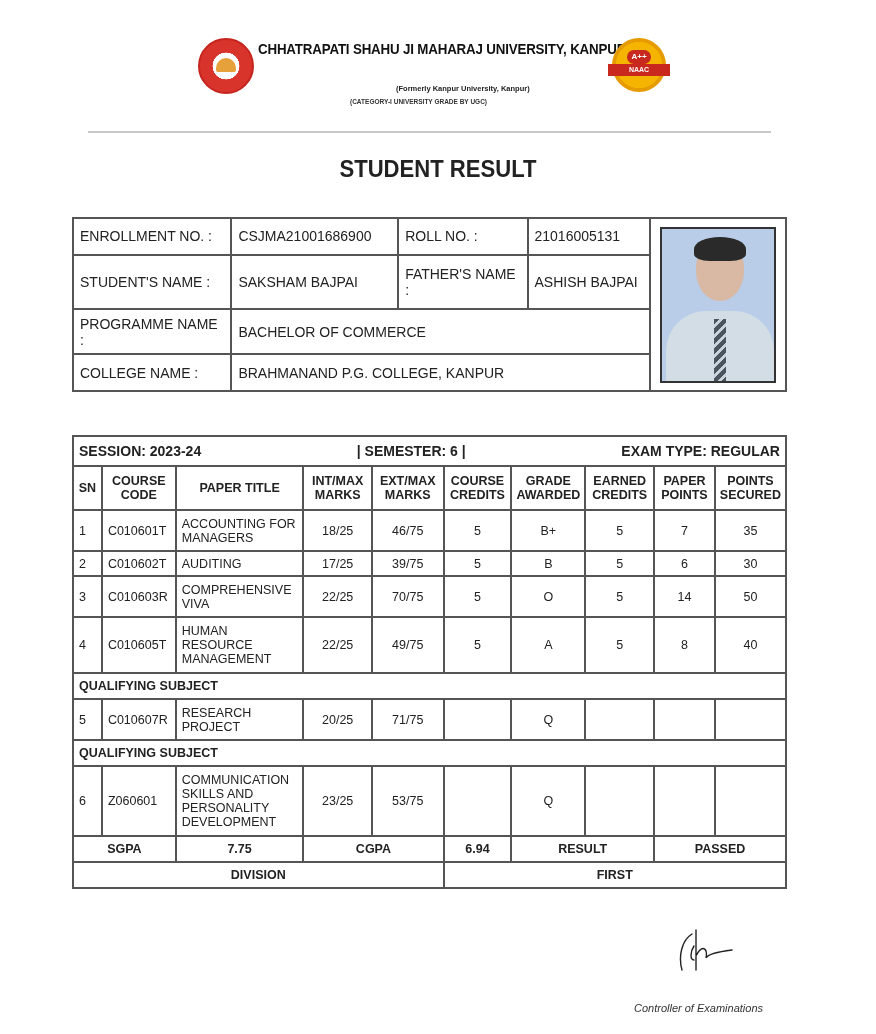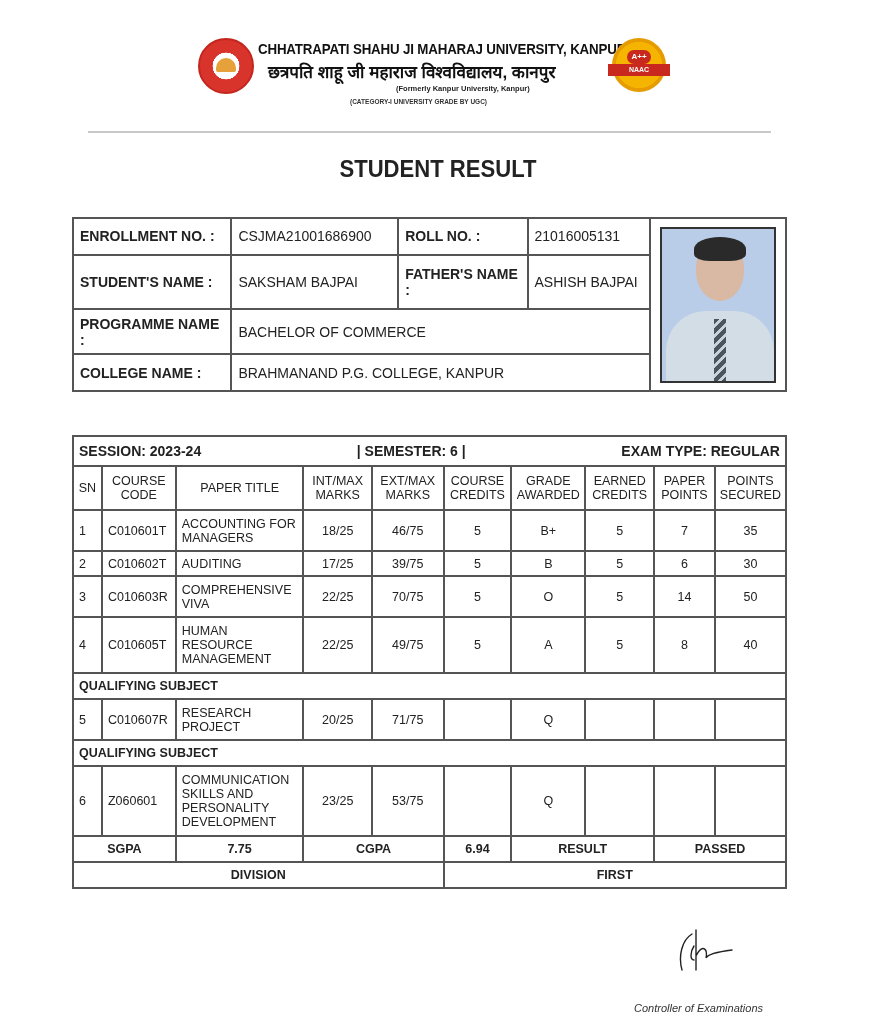--- a/index.html
+++ b/index.html
@@ -18,50 +18,49 @@
     background: radial-gradient(circle, #f4b400 0 60%, #e69b00 61% 100%); }
   .naac .ribbon { position: absolute; left: -4px; top: 26px; width: 62px; height: 12px; background: #c8281e; color: #fff; font-size: 7px; font-weight: bold; text-align: center; line-height: 12px; }
   .naac .grade { position: absolute; left: 15px; top: 12px; width: 24px; height: 14px; border-radius: 7px; background: #c8281e; color: #fff; font-size: 8px; font-weight: bold; text-align: center; line-height: 14px; }
 
   .divider { position: absolute; left: 88px; top: 131px; width: 683px; height: 2px; background: #c8c8c8; }
   .page-title { position: absolute; left: 0; width: 876px; top: 155px; text-align: center; font-size: 24px; font-weight: bold; color: #222; transform: scaleX(0.92); }
 
   table { border-collapse: collapse; }
   .info { position: absolute; left: 72px; top: 217px; width: 715px; height: 175px; }
   .info td { border: 2px solid #555; font-size: 14px; padding: 0 6px; vertical-align: middle; color: #222; }
-  .info td.lbl { font-weight: bold; }
+  .info td.lbl { font-weight: normal; }
   .photo-cell { padding: 0 !important; }
   .photo { position: relative; width: 116px; height: 156px; margin: 0 auto; background: #b9cde8; border: 2px solid #333; overflow: hidden; }
   .photo .head { position: absolute; left: 34px; top: 12px; width: 48px; height: 60px; border-radius: 45% 45% 50% 50%; background: #d9b8a4; }
   .photo .hair { position: absolute; left: 32px; top: 8px; width: 52px; height: 24px; border-radius: 50% 50% 30% 30%; background: #2a2a2a; }
   .photo .body { position: absolute; left: 4px; top: 82px; width: 108px; height: 80px; border-radius: 40px 40px 0 0; background: #d3dde6; }
   .photo .tie { position: absolute; left: 52px; top: 90px; width: 12px; height: 66px; background: repeating-linear-gradient(135deg, #4a5560 0 4px, #c9d2da 4px 7px); }
 
   .result { position: absolute; left: 72px; top: 435px; width: 715px; border-radius: 20px; }
   .result td, .result th { border: 2px solid #555; font-size: 12.5px; color: #222; vertical-align: middle; }
-  .result th { font-weight: normal; text-align: center; line-height: 14px; padding: 2px 4px; height: 44px; }
+  .result th { font-weight: bold; text-align: center; line-height: 14px; padding: 2px 4px; height: 44px; }
   .result td { padding: 0 5px; line-height: 14px; }
   .result td.c { text-align: center; }
   .sess-row td { height: 30px; font-weight: bold; font-size: 14px; }
   .sess-flex { display: flex; justify-content: space-between; }
   .qual td { height: 26px; font-weight: bold; }
   .b { font-weight: bold; }
 
   .signature { position: absolute; left: 672px; top: 926px; width: 70px; height: 50px; }
   .sig-caption { position: absolute; left: 634px; top: 1002px; font-size: 11px; font-style: italic; color: #333; }
 </style>
 </head>
 <body>
 
 <div class="header">
   <div class="logo-left">
       <div class="inner"></div>
     </div>
   <div class="uni-en">CHHATRAPATI SHAHU JI MAHARAJ UNIVERSITY, KANPUR</div>
-  <div class="uni-hi">छत्रपति शाहू जी महाराज विश्वविद्यालय, कानपुर</div>
   <div class="uni-former">(Formerly Kanpur University, Kanpur)</div>
   <div class="uni-cat">(CATEGORY-I UNIVERSITY GRADE BY UGC)</div>
   <div class="naac">
     <div class="grade">A++</div>
     <div class="ribbon">NAAC</div>
   </div>
 </div>
 
 <div class="divider"></div>
 <div class="page-title">STUDENT RESULT</div>

